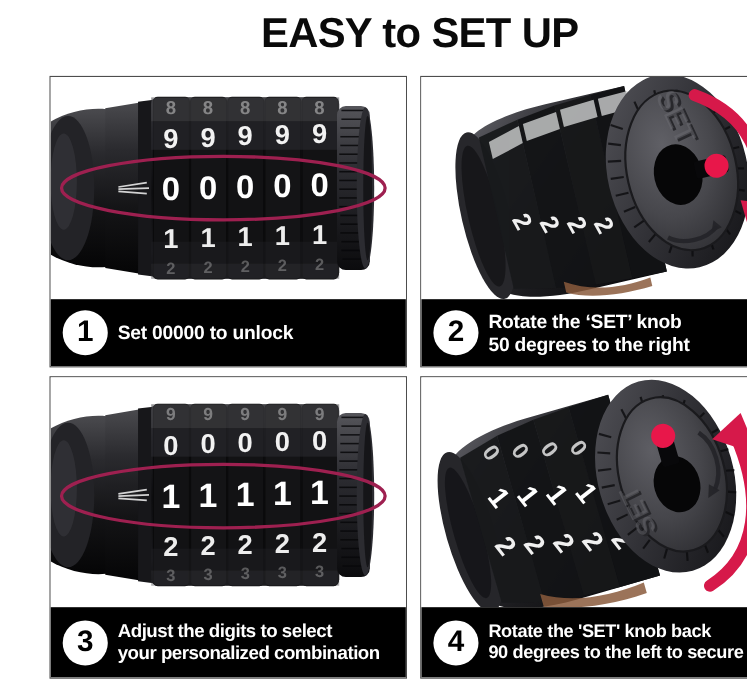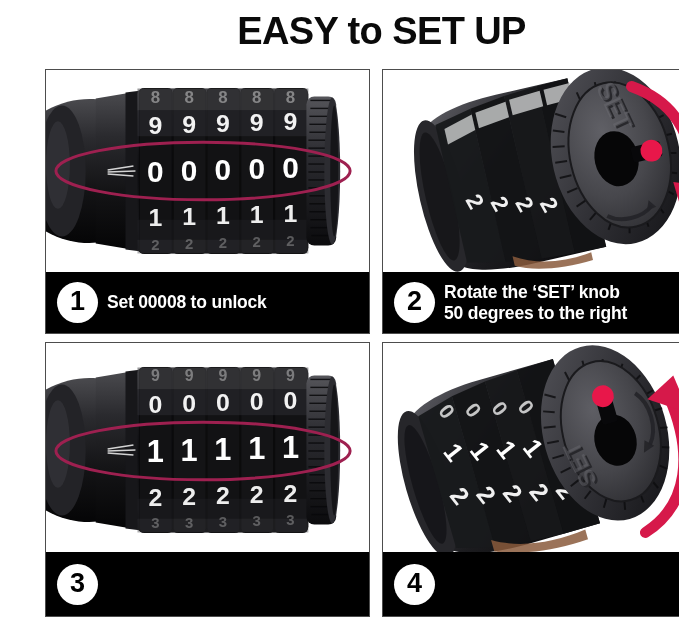--- a/index.html
+++ b/index.html
@@ -242,21 +242,21 @@
             <line x1="62" y1="100" x2="88" y2="96"></line>
             <line x1="62" y1="104" x2="88" y2="106"></line>
             <line x1="62" y1="102" x2="90" y2="101"></line>
           </g>
 
           <ellipse cx="158" cy="101" rx="148" ry="29" fill="none" stroke="#9e2050" stroke-width="3"></ellipse>
         </svg>
       </div>
       <div class="caption">
         <div class="step-circle">1</div>
-        <div class="caption-text">Set 00008 to unlock</div>
+        <div class="caption-text">Set 00000 to unlock</div>
       </div>
     </div>
 
     <div class="panel p2">
       <div class="photo">
         <svg viewBox="0 0 336 202" preserveAspectRatio="xMidYMid meet">
           <defs>
             <linearGradient id="barrelG2" x1="0.1" y1="0" x2="0.9" y2="1">
               <stop offset="0" stop-color="#5a5a60"></stop>
               <stop offset="0.25" stop-color="#35353a"></stop>
@@ -482,20 +482,22 @@
             <line x1="62" y1="106" x2="88" y2="102"></line>
             <line x1="62" y1="110" x2="88" y2="112"></line>
             <line x1="62" y1="108" x2="90" y2="107"></line>
           </g>
 
           <ellipse cx="158" cy="108" rx="148" ry="29" fill="none" stroke="#9e2050" stroke-width="3"></ellipse>
         </svg>
       </div>
       <div class="caption">
         <div class="step-circle">3</div>
+        <div class="caption-text">Adjust the digits to select
+your personalized combination</div>
       </div>
     </div>
 
     <div class="panel p4">
       <div class="photo">
         <svg viewBox="0 0 336 209" preserveAspectRatio="xMidYMid meet">
           <defs>
             <linearGradient id="barrelG4" x1="0.1" y1="0" x2="0.9" y2="1">
               <stop offset="0" stop-color="#5a5a60"></stop>
               <stop offset="0.25" stop-color="#35353a"></stop>
@@ -601,17 +603,19 @@
           </g>
 
           <g>
             <path d="M264,190 C308,162 312,110 288,54" fill="none" stroke="#d6194a" stroke-width="11" stroke-linecap="round"></path>
             <path d="M266,56 L292,32 L308,70 Z" fill="#d6194a"></path>
           </g>
         </svg>
       </div>
       <div class="caption">
         <div class="step-circle">4</div>
+        <div class="caption-text">Rotate the 'SET' knob back
+90 degrees to the left to secure</div>
       </div>
     </div>
 
   </div>
 </div>
 
 </body></html>

